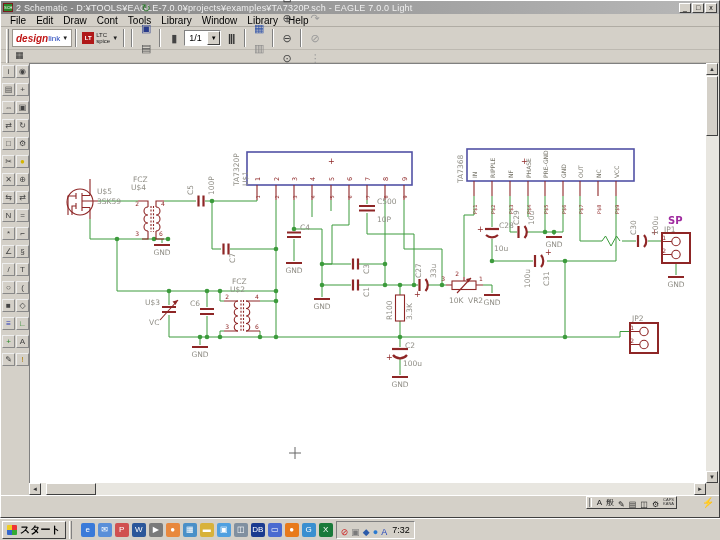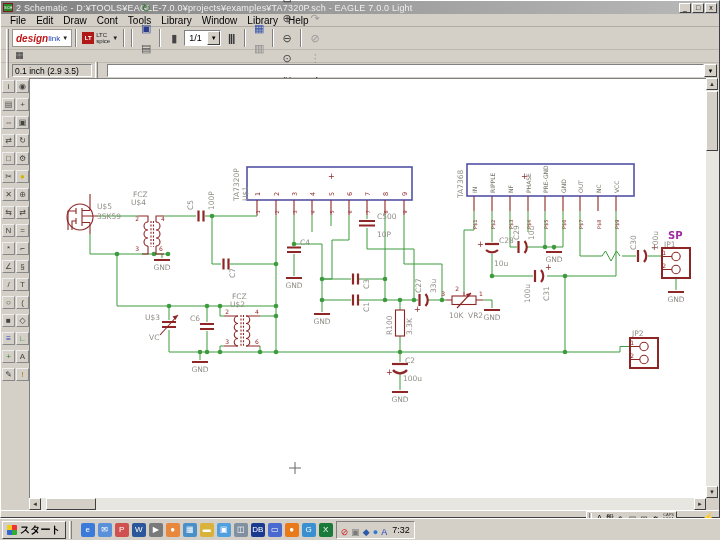--- a/index.html
+++ b/index.html
@@ -202,29 +202,20 @@
         <span class="tbtn" style="color: rgb(153, 153, 153);">⋮</span>
         <span class="tbtn" style="color: rgb(34, 34, 34);">?</span>
       </span>
   </div>
 
   <div class="toolbar2">
     <div class="grip"></div>
     <div class="gridbtn">▦</div>
   </div>
 
-  <div class="coordbar">
-    <div class="grip"></div>
-    <div class="coordbox">0.1 inch (2.9 3.5)</div>
-    <div class="grip"></div>
-    <div class="cmdwrap">
-      <input type="text" value="" style="">
-      <span class="cbtn">▼</span>
-    </div>
-  </div>
 
   <div class="main">
     <div class="palette" id="palette">
         <div class="pal-row">
           <div class="pal-btn">i</div>
           <div class="pal-btn">◉</div>
         </div>
         <div class="pal-row">
           <div class="pal-btn">▤</div>
           <div class="pal-btn">+</div>

